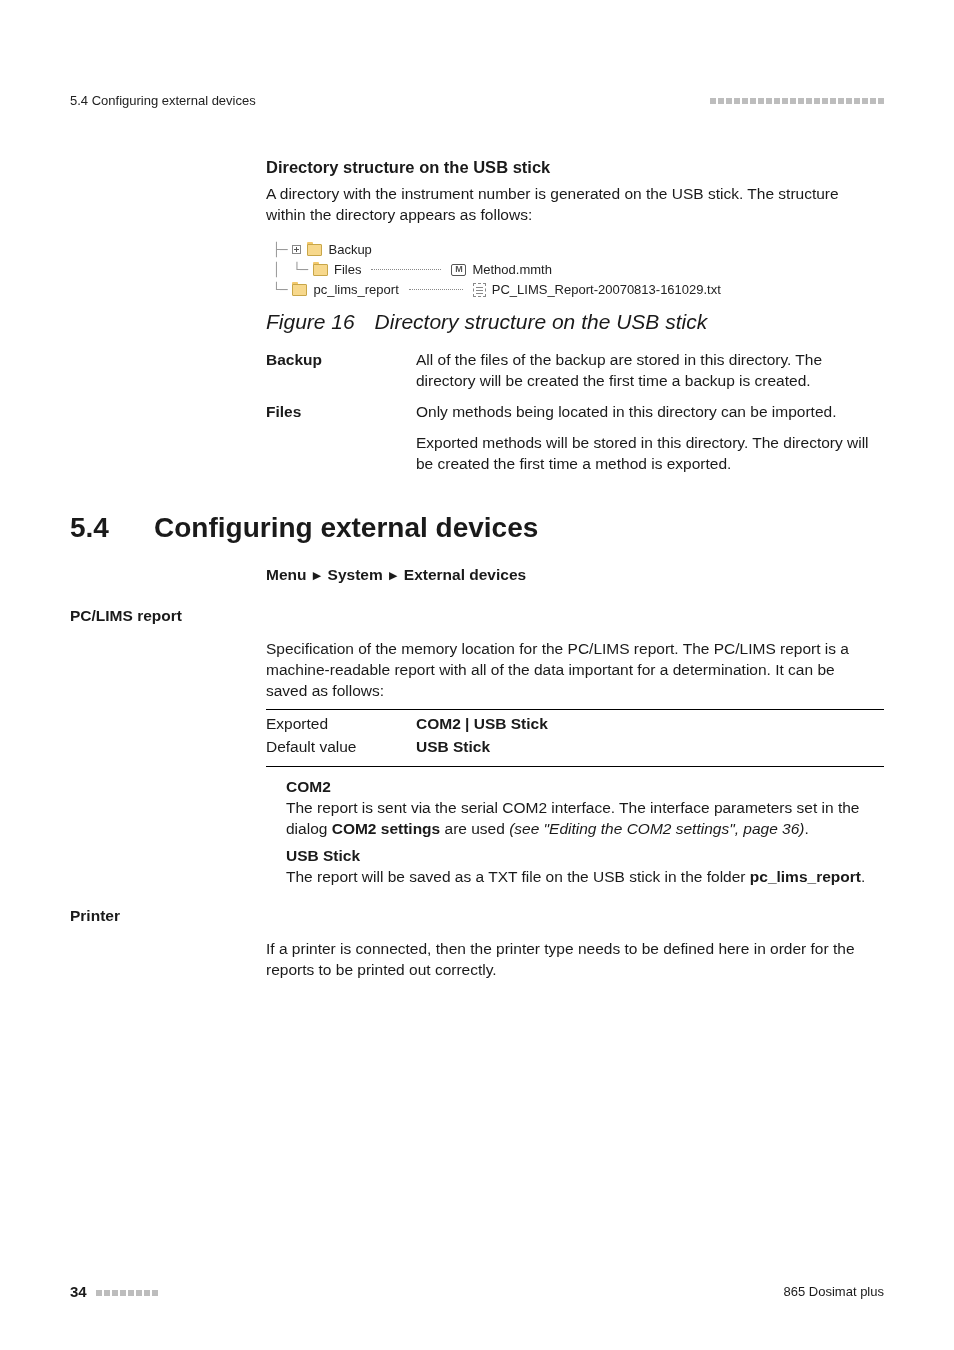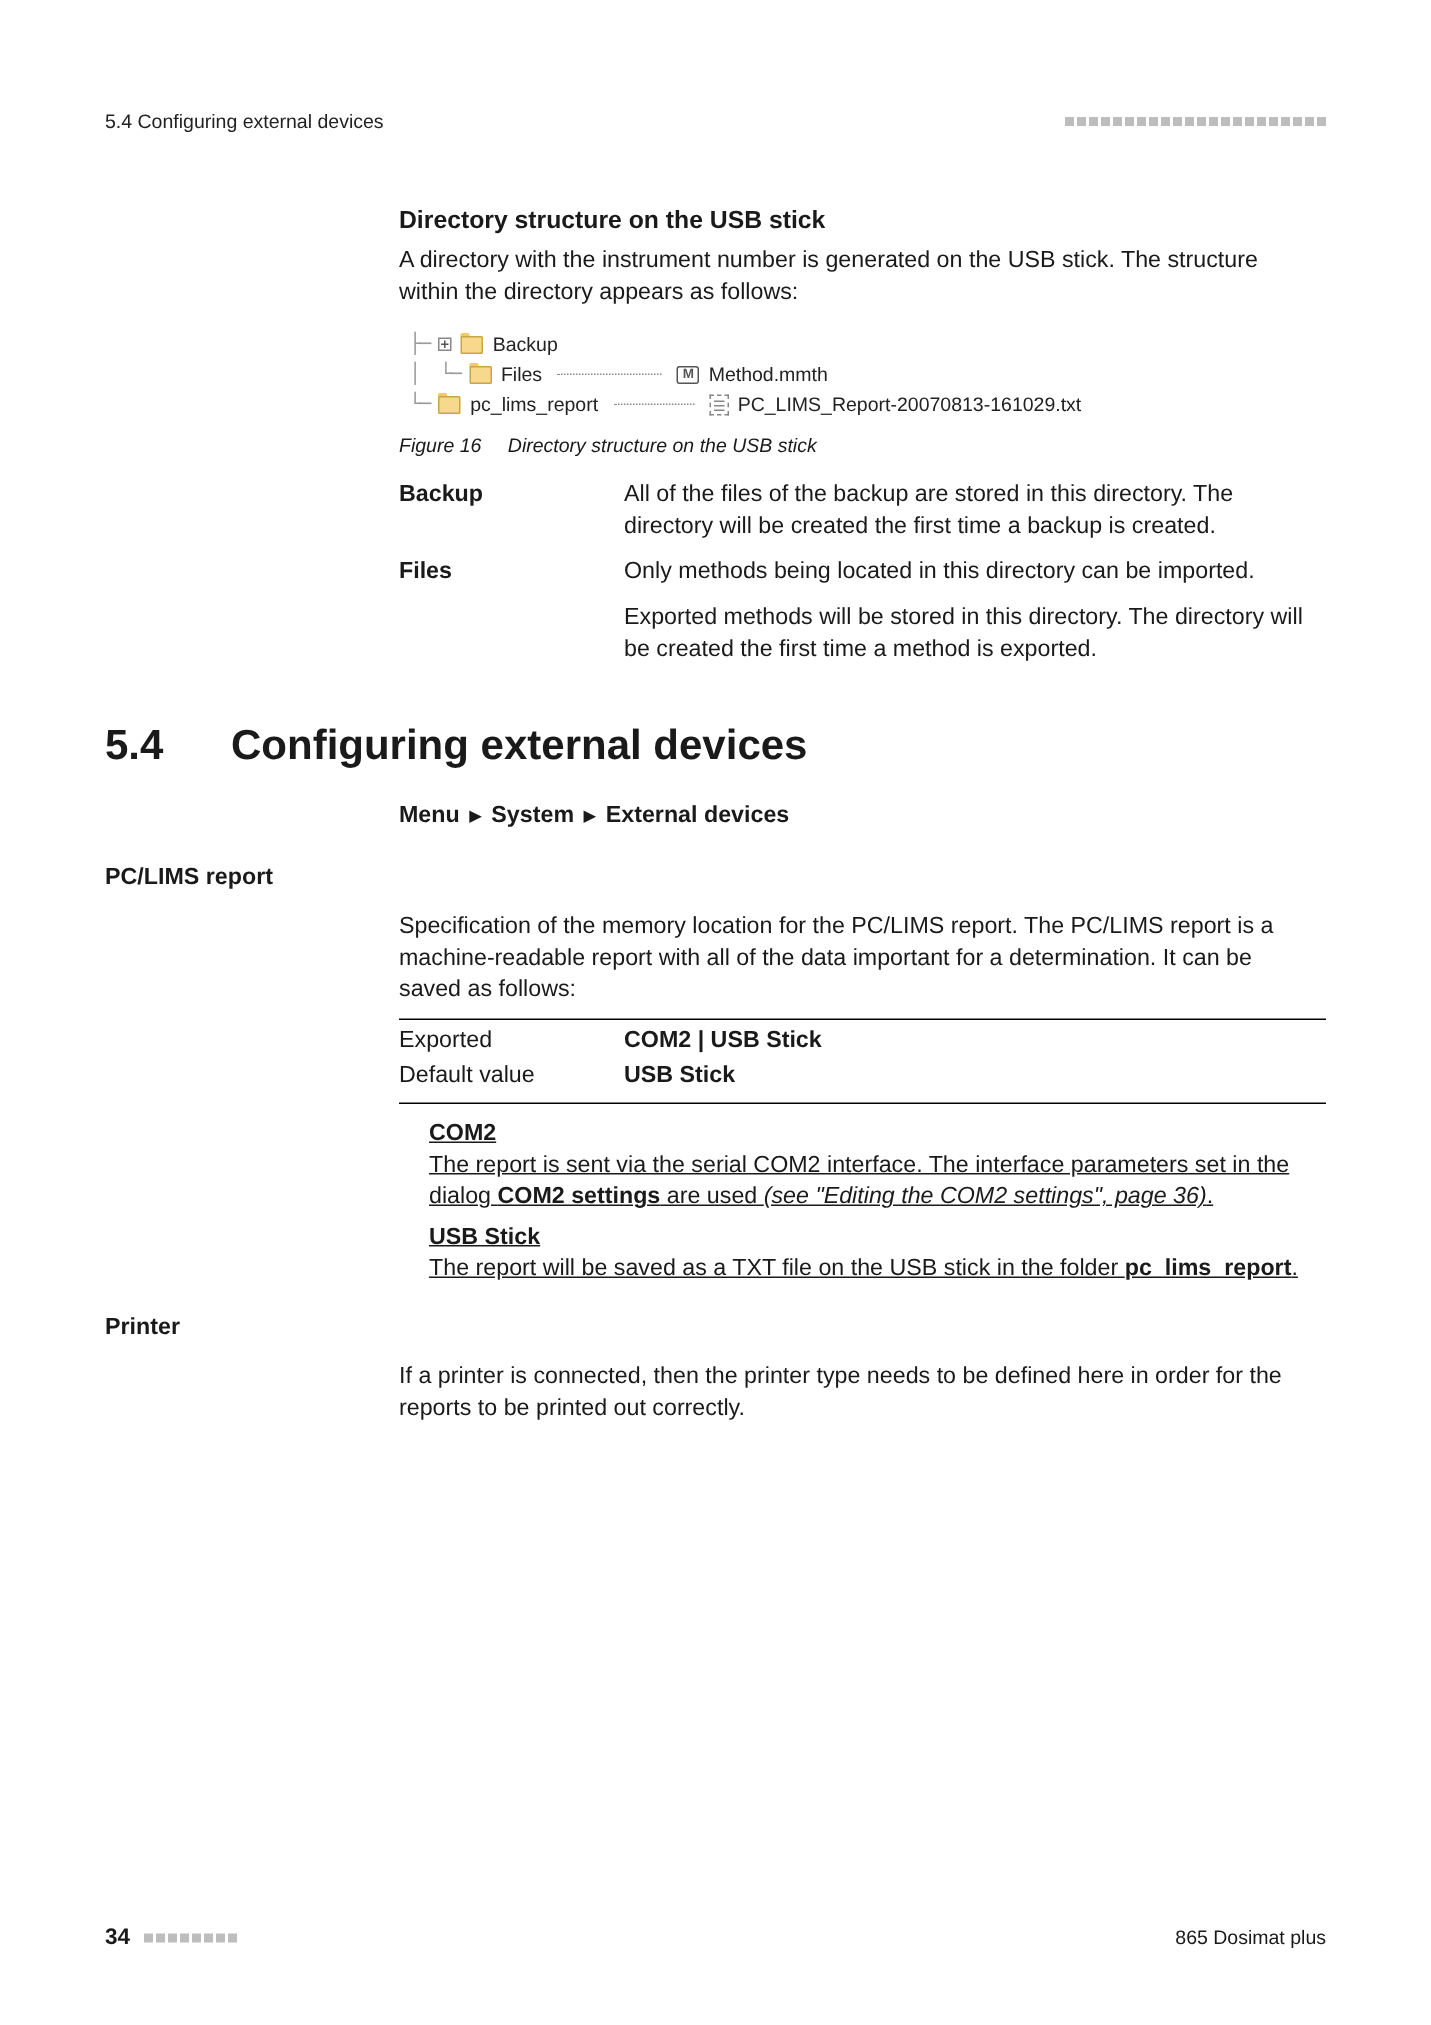--- a/index.html
+++ b/index.html
@@ -8,21 +8,21 @@
     font-family: Helvetica, Arial, sans-serif;
     color: #1a1a1a;
     font-size: 15.5px;
     line-height: 1.35;
   }
   .page {
     width: 954px;
     height: 1350px;
     margin: 0 auto;
     box-sizing: border-box;
-    padding: 72px 70px 0 70px;
+    padding: 92px 70px 0 70px;
     position: relative;
     text-align: left;
   }
 
   
   .running-header {
     display: flex;
     justify-content: space-between;
     align-items: center;
     margin-bottom: 46px;
@@ -161,21 +161,21 @@
   .icon-txt::before {
     content: "";
     position: absolute;
     left: 2px; right: 2px; top: 3px;
     height: 1px; background: #888;
     box-shadow: 0 3px 0 #888, 0 6px 0 #888;
   }
 
   .fig-caption {
     font-style: italic;
-    font-size: 13px;
+    font-size: 21px;
     margin: 4px 0 14px 0;
   }
   .fig-caption .figlabel {
     font-style: italic;
     margin-right: 14px;
   }
 
   
   .def-row {
     display: flex;
@@ -253,21 +253,21 @@
   }
 
   
   .sub-block {
     margin: 10px 0 0 20px;
   }
   .sub-block .lead {
     font-weight: 700;
     margin: 0;
   }
-  .sub-block p { margin: 0; text-decoration: underline; }
+  .sub-block p { margin: 0; }
   .sub-block .xref {
     font-style: italic;
   }
 
   
   .footer {
     position: absolute;
     left: 70px;
     right: 70px;
     bottom: 48px;

